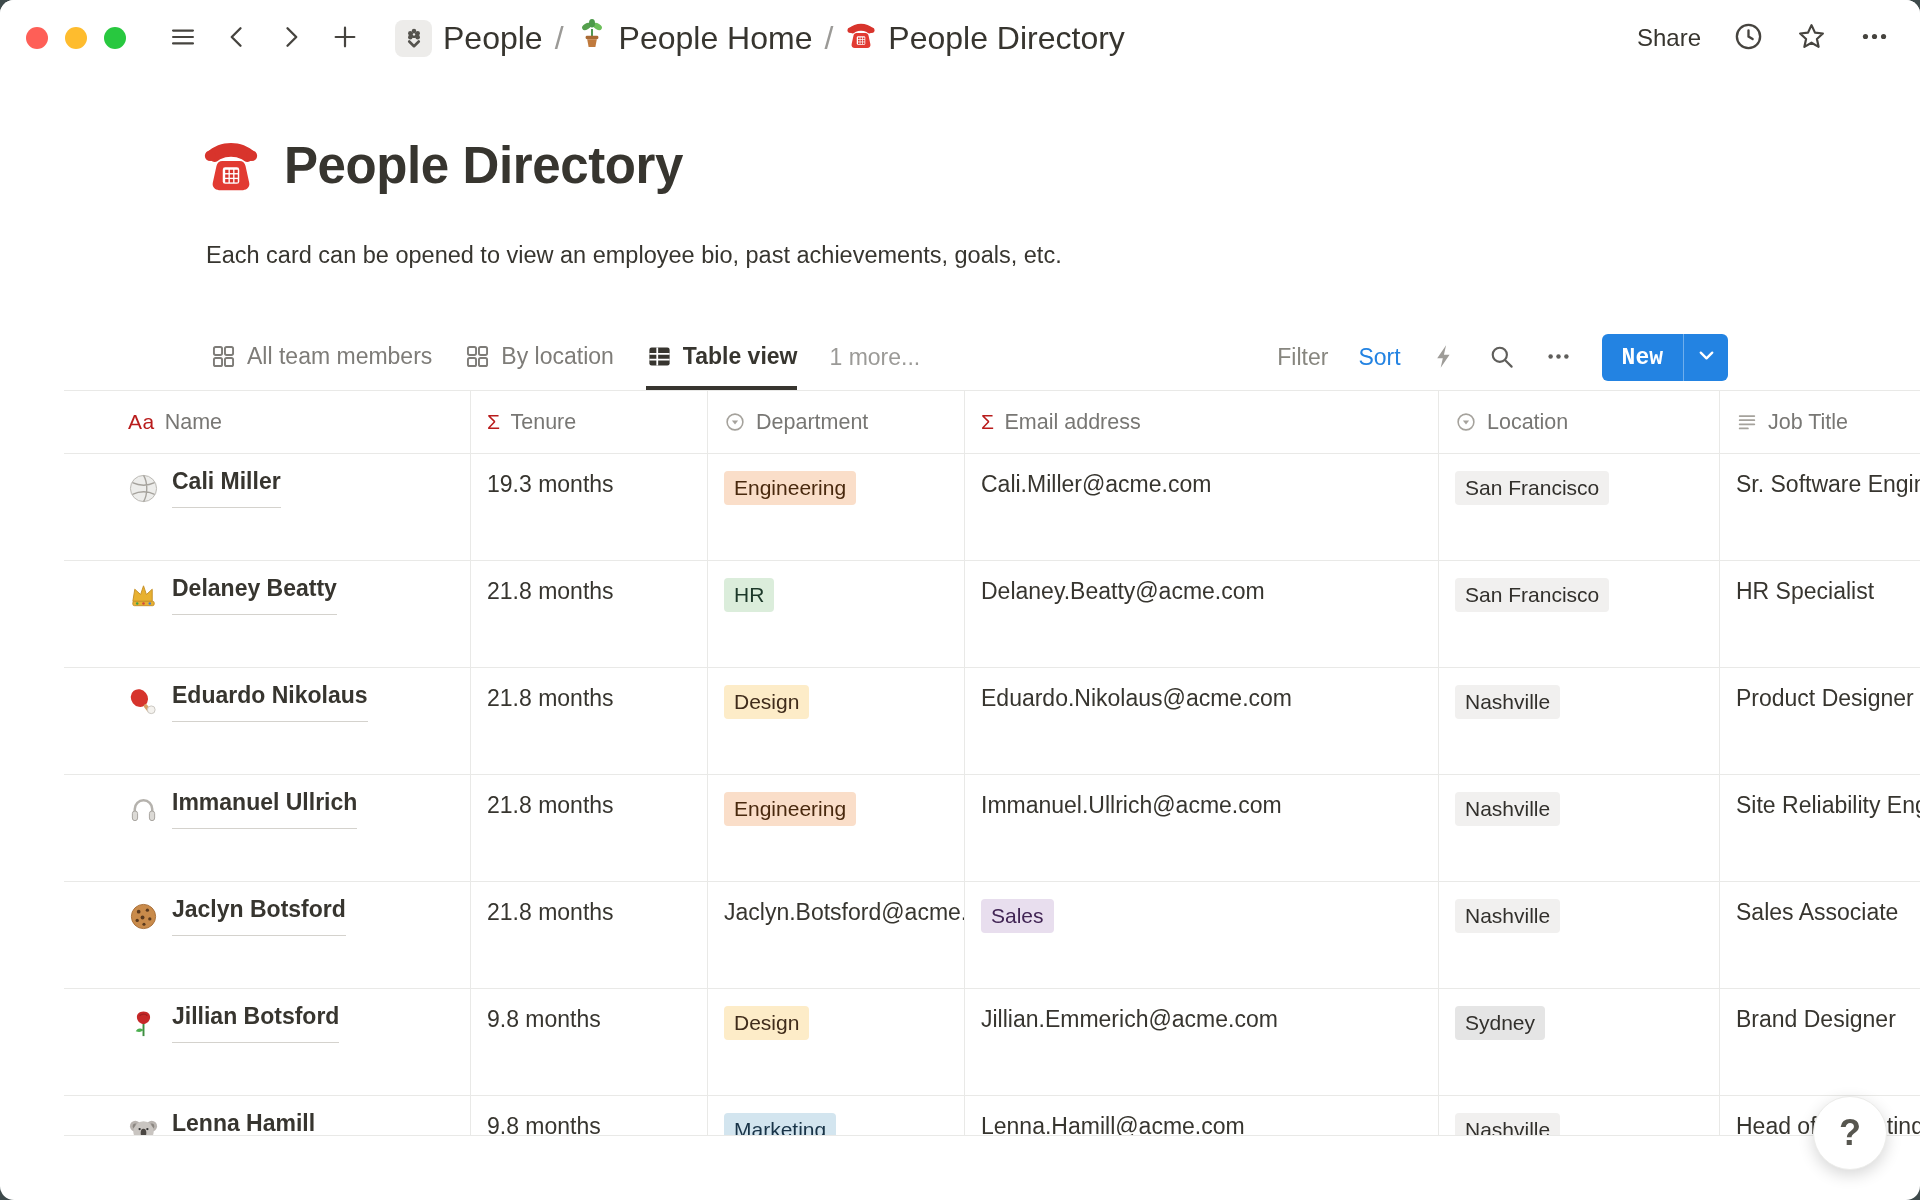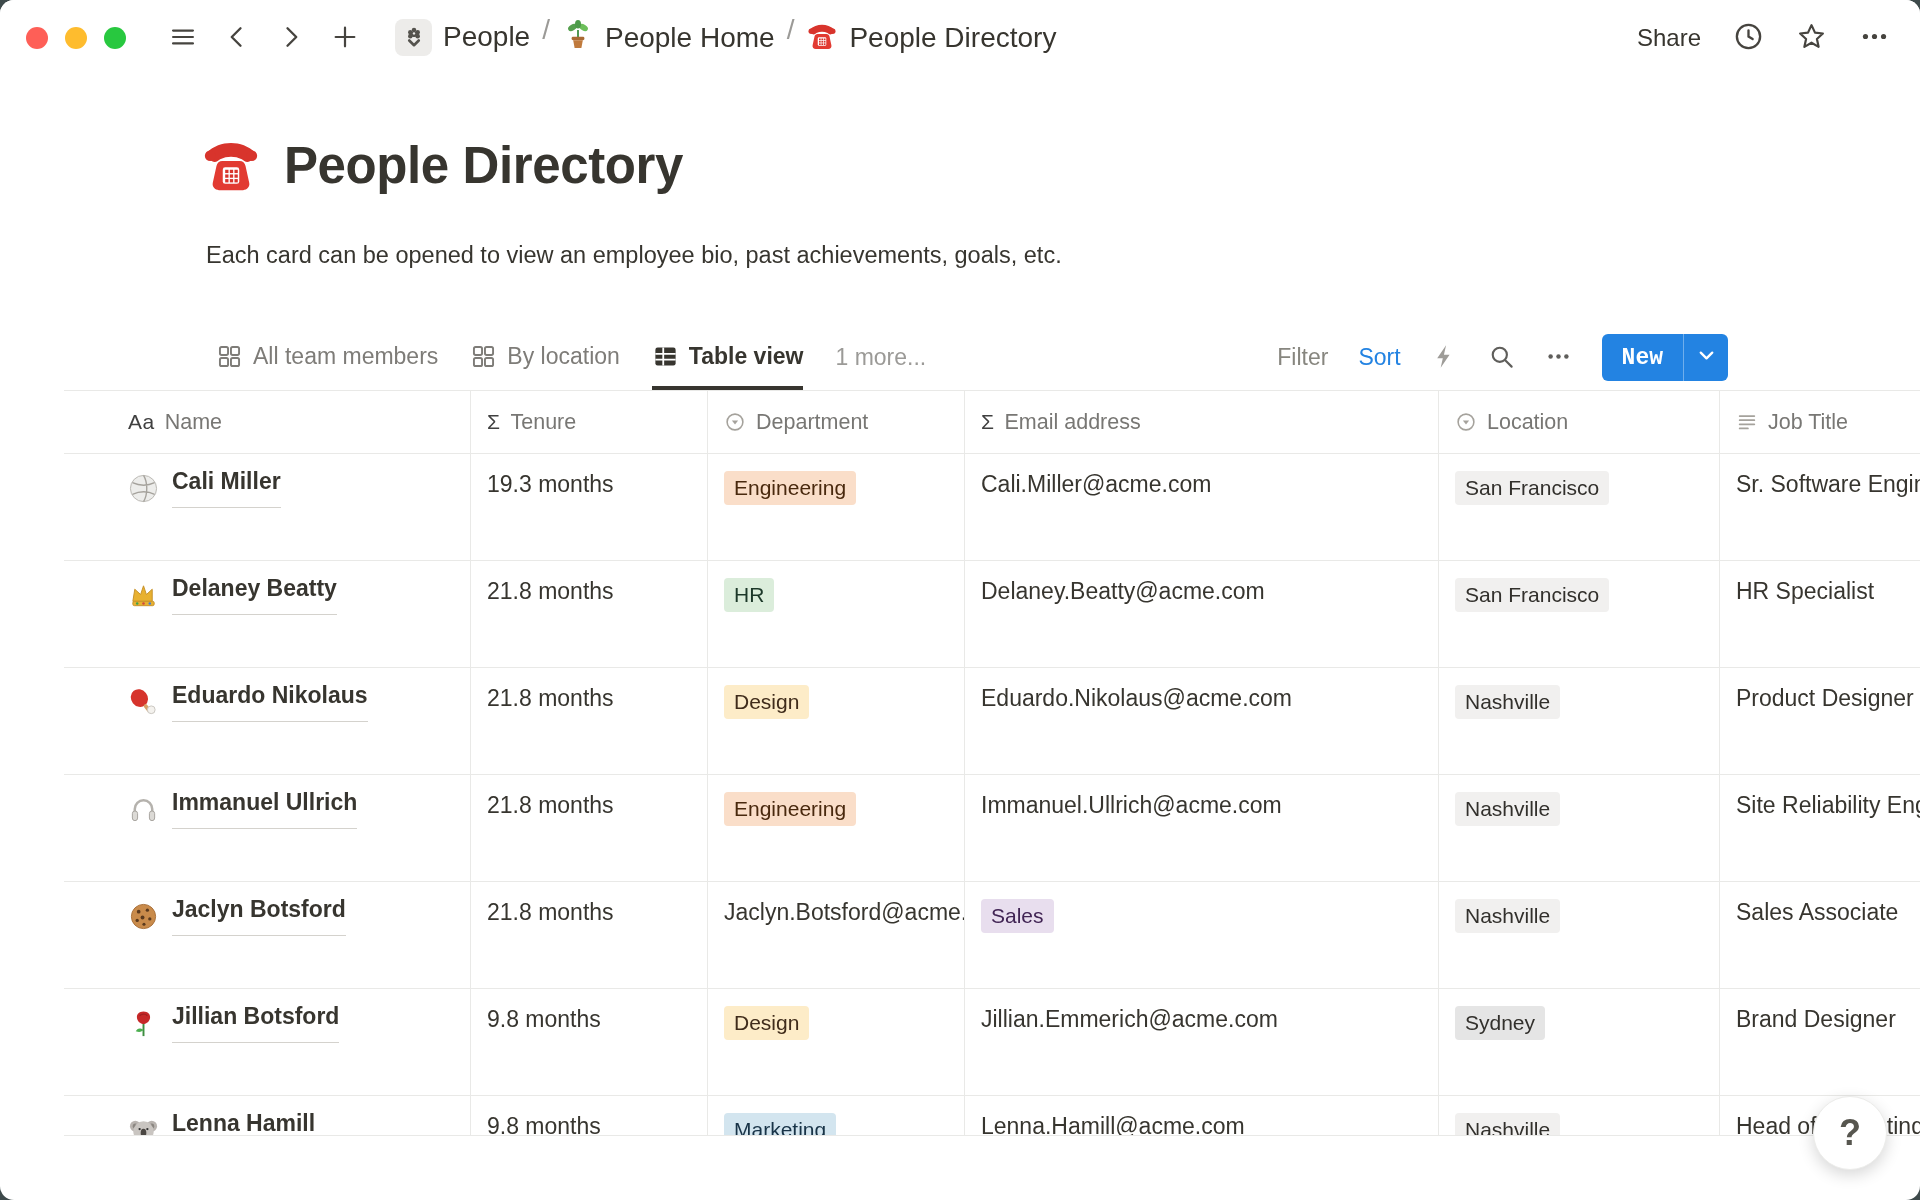--- a/index.html
+++ b/index.html
@@ -7,37 +7,37 @@
     position:relative;width:1920px;height:1200px;background:#fff;
     border-radius:14px;overflow:hidden;
     font-family:"Liberation Sans",sans-serif;color:#37352F;
   }
   
   .topbar{position:absolute;top:0;left:0;right:0;height:76px;display:flex;align-items:center;padding:0 30px 0 26px;background:#fff;}
   .lights{display:flex;gap:17px;margin-right:30px;}
   .light{width:22px;height:22px;border-radius:50%;cursor:pointer;}
   .tb-btn{background:none;border:none;padding:0;margin:0 13px;color:#46443F;display:flex;align-items:center;cursor:pointer;}
   .tb-btn svg{width:28px;height:28px;}
-  .breadcrumbs{display:flex;align-items:flex-start;margin-left:14px;font-size:28px;}
+  .breadcrumbs{display:flex;align-items:center;margin-left:14px;font-size:32px;}
   .crumb{display:flex;align-items:center;gap:11px;padding:5px 9px;border-radius:6px;cursor:pointer;}
   .ws-box{width:37px;height:37px;border-radius:8px;background:#EDECEA;display:flex;align-items:center;justify-content:center;color:#55534E;}
   .ws-box svg{width:26px;height:26px;}
   .crumb-ic svg{width:32px;height:32px;}
   .sep{color:#9B9A97;margin:0 3px;}
   .topbar-right{margin-left:auto;display:flex;align-items:center;gap:32px;}
   .share{font-size:24px;cursor:pointer;}
   .tbr-btn{background:none;border:none;padding:0;color:#46443F;display:flex;align-items:center;cursor:pointer;}
   .tbr-btn svg{width:31px;height:31px;}
   
   .title-row{position:absolute;left:200px;top:132px;display:flex;align-items:center;gap:22px;}
   .page-emoji svg{width:62px;height:62px;}
   .page-title{font-size:51px;margin:0;font-weight:700;letter-spacing:-0.4px;color:#37352F;}
   .subtitle{position:absolute;left:206px;top:242px;font-size:23.5px;color:#37352F;}
   
-  .toolbar{position:absolute;top:325px;left:0;right:0;height:65px;display:flex;align-items:stretch;padding:0 192px 0 210px;margin-left:6px;}
+  .toolbar{position:absolute;top:325px;left:0;right:0;height:65px;display:flex;align-items:stretch;padding:0 192px 0 210px;}
   .views{display:flex;gap:32px;}
   .view-tab{display:flex;align-items:center;gap:10px;font-size:23px;color:#7E7C78;cursor:pointer;border-bottom:4px solid transparent;padding-top:2px;}
   .view-tab .v-ic{display:flex;}
   .view-tab .v-ic svg{width:27px;height:27px;}
   .view-tab.active{color:#37352F;font-weight:600;border-bottom-color:#37352F;}
   .more-views{align-self:center;color:#9B9A97;font-size:23px;margin-left:32px;cursor:pointer;}
   .toolbar-right{margin-left:auto;display:flex;align-items:center;gap:30px;}
   .tb-text{font-size:23px;background:none;border:none;padding:0;cursor:pointer;font-family:inherit;}
   .filter{color:#87867F;}
   .icon-btn{background:none;border:none;padding:0;display:flex;align-items:center;cursor:pointer;color:#5F5E5B;}
@@ -51,21 +51,21 @@
   
   .table-wrap{position:absolute;top:390px;left:0;width:1920px;height:745px;overflow:hidden;}
   .table-inner{margin-left:64px;width:2036px;}
   .t-header,.t-row{display:grid;grid-template-columns:407px 237px 257px 474px 281px 380px;}
   .t-header{height:62px;border-top:1px solid #E9E9E7;border-bottom:1px solid #E9E9E7;}
   .h-cell{display:flex;align-items:center;gap:10px;padding-left:16px;color:#787774;font-size:21.5px;border-right:1px solid #E9E9E7;cursor:pointer;overflow:hidden;white-space:nowrap;}
   .h-cell:first-child{padding-left:64px;}
   .h-cell:last-child{border-right:none;}
   .h-ic{color:#A5A29C;display:flex;align-items:center;}
   .h-ic svg{width:22px;height:22px;}
-  .tt{font-size:21px;color:#404040;font-weight:500;letter-spacing:0.5px;}
+  .tt{font-size:21px;color:#b91c1c;font-weight:500;letter-spacing:0.5px;}
   .t-row{height:106px;border-bottom:1px solid #E9E9E7;background:#fff;}
   .cell{padding:17px 16px 0 16px;border-right:1px solid #E9E9E7;display:flex;align-items:flex-start;font-size:23px;white-space:nowrap;overflow:hidden;color:#37352F;}
   .cell:last-child{border-right:none;}
   .c-name{padding-left:64px;}
   .name-wrap{display:flex;align-items:center;gap:13px;height:34px;}
   .avatar{display:flex;}
   .avatar svg{width:31px;height:31px;}
   .name-link{font-weight:700;border-bottom:1.5px solid #D4D2CD;padding-bottom:12px;cursor:pointer;}
   .badge{font-size:21px;line-height:34px;height:34px;padding:0 10px;border-radius:4px;display:inline-block;}
   .table-bottom-line{position:absolute;top:1135px;left:64px;right:0;height:1px;background:#E9E9E7;}

